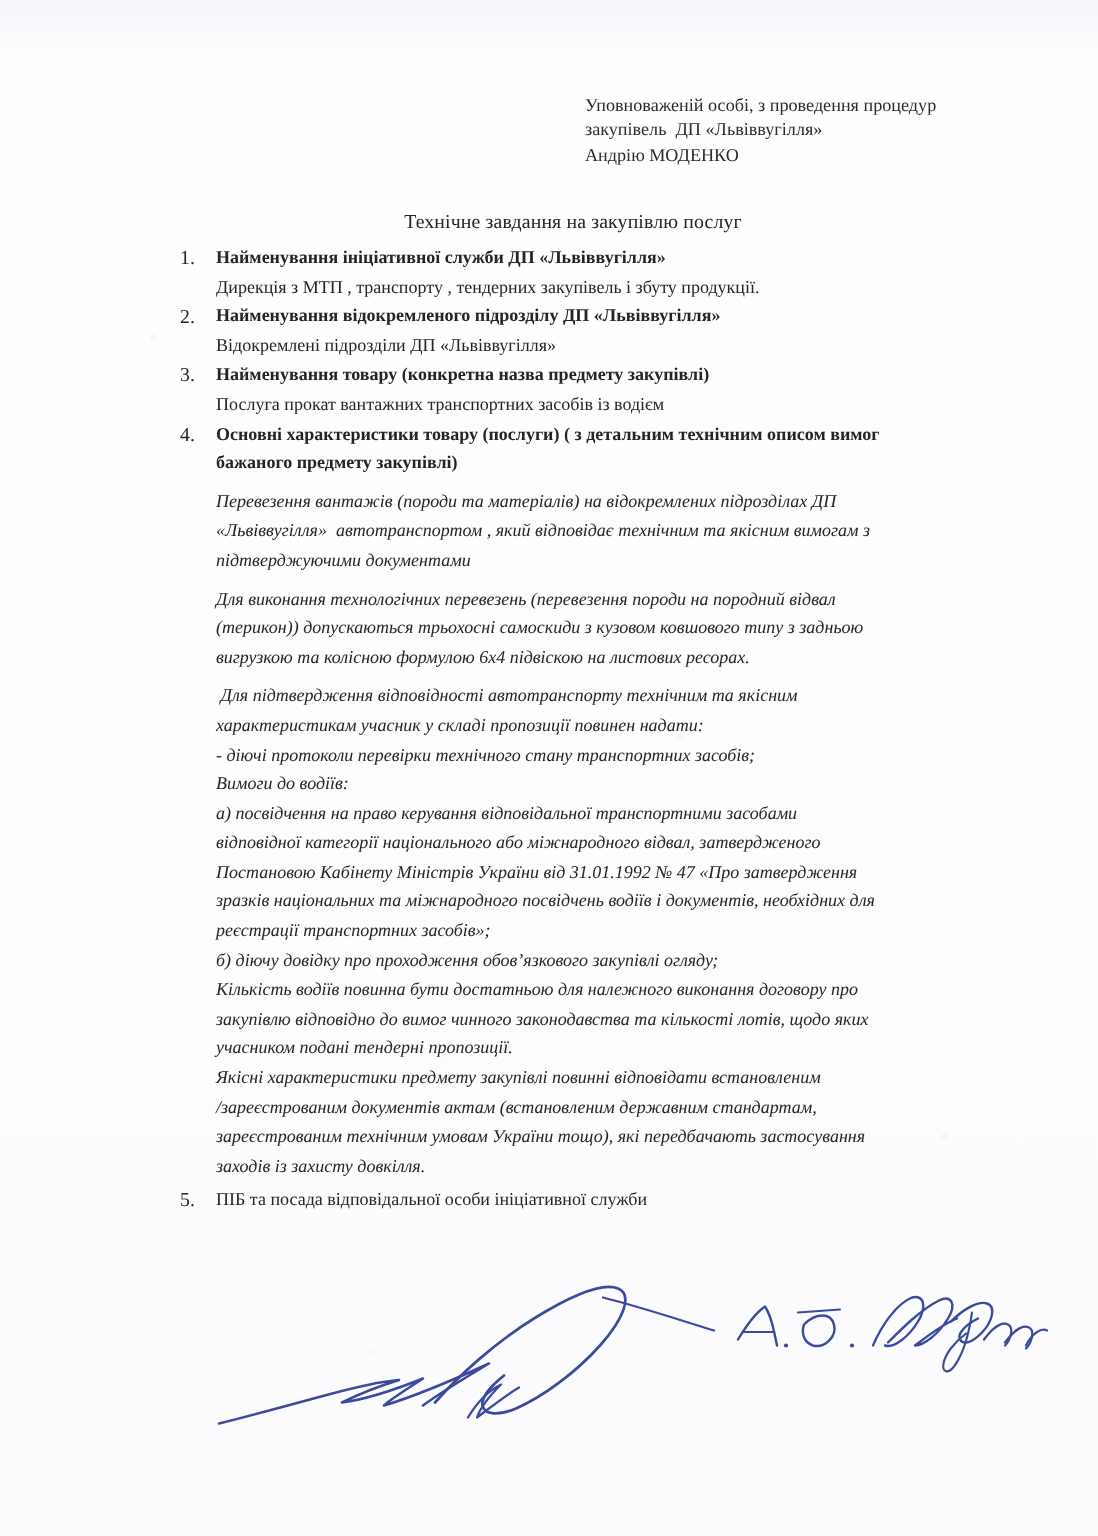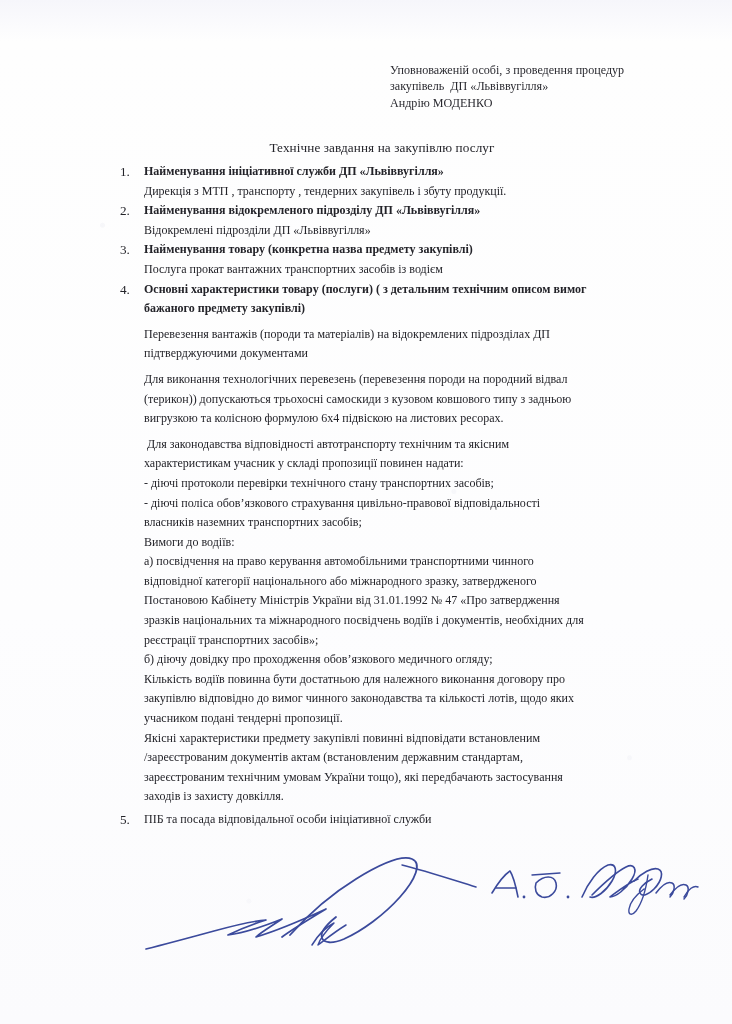--- a/index.html
+++ b/index.html
@@ -90,20 +90,21 @@
     line-height: 19.6px;
     color: #232329;
     white-space: pre-wrap;
   }
   .ln.bold { font-weight: bold; }
   .ln.indent { display: block; }
 
   .para {
     margin: 0;
     padding-left: 32px;
+    font-style: italic;
   }
   .para .ln { display: block; }
 
   .spacer-3 { height: 3px; }
   .spacer-6 { height: 6px; }
 
   
   .signature {
     position: absolute;
     left: 140px;
@@ -153,62 +154,59 @@
       <div class="num-item">
         <span class="marker">4.</span>
         <span class="ln bold indent">Основні характеристики товару (послуги) ( з детальним технічним описом вимог</span>
         <span class="ln bold indent">бажаного предмету закупівлі)</span>
       </div>
 
       <div class="spacer-6"></div>
 
       <div class="para">
         <span class="ln">Перевезення вантажів (породи та матеріалів) на відокремлених підрозділах ДП</span>
+        <span class="ln">«Львіввугілля»  автотранспортом , який відповідає технічним та якісним вимогам з</span>
         <span class="ln">підтверджуючими документами</span>
       </div>
 
       <div class="spacer-6"></div>
 
       <div class="para">
         <span class="ln">Для виконання технологічних перевезень (перевезення породи на породний відвал</span>
         <span class="ln">(терикон)) допускаються трьохосні самоскиди з кузовом ковшового типу з задньою</span>
         <span class="ln">вигрузкою та колісною формулою 6х4 підвіскою на листових ресорах.</span>
       </div>
 
       <div class="spacer-6"></div>
 
       <div class="para">
-        <span class="ln"> Для законодавства відповідності автотранспорту технічним та якісним</span>
+        <span class="ln"> Для підтвердження відповідності автотранспорту технічним та якісним</span>
         <span class="ln">характеристикам учасник у складі пропозиції повинен надати:</span>
       </div>
 
       <div class="para">
         <span class="ln">- діючі протоколи перевірки технічного стану транспортних засобів;</span>
       </div>
 
-      <div class="para">
-        <span class="ln">- діючі поліса обов’язкового страхування цивільно-правової відповідальності</span>
-        <span class="ln">власників наземних транспортних засобів;</span>
-      </div>
 
 
       <div class="para">
         <span class="ln">Вимоги до водіїв:</span>
       </div>
 
       <div class="para">
-        <span class="ln">а) посвідчення на право керування автомобільними транспортними чинного</span>
-        <span class="ln">відповідної категорії національного або міжнародного зразку, затвердженого</span>
+        <span class="ln">а) посвідчення на право керування відповідальної транспортними засобами</span>
+        <span class="ln">відповідної категорії національного або міжнародного відвал, затвердженого</span>
         <span class="ln">Постановою Кабінету Міністрів України від 31.01.1992 № 47 «Про затвердження</span>
         <span class="ln">зразків національних та міжнародного посвідчень водіїв і документів, необхідних для</span>
         <span class="ln">реєстрації транспортних засобів»;</span>
       </div>
 
       <div class="para">
-        <span class="ln">б) діючу довідку про проходження обов’язкового медичного огляду;</span>
+        <span class="ln">б) діючу довідку про проходження обов’язкового закупівлі огляду;</span>
       </div>
 
       <div class="para">
         <span class="ln">Кількість водіїв повинна бути достатньою для належного виконання договору про</span>
         <span class="ln">закупівлю відповідно до вимог чинного законодавства та кількості лотів, щодо яких</span>
         <span class="ln">учасником подані тендерні пропозиції.</span>
       </div>
 
       <div class="para">
         <span class="ln">Якісні характеристики предмету закупівлі повинні відповідати встановленим</span>

